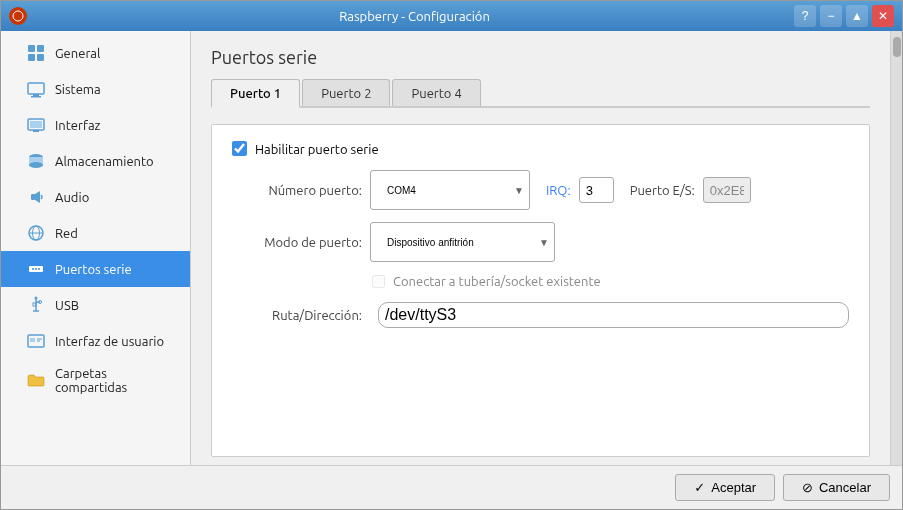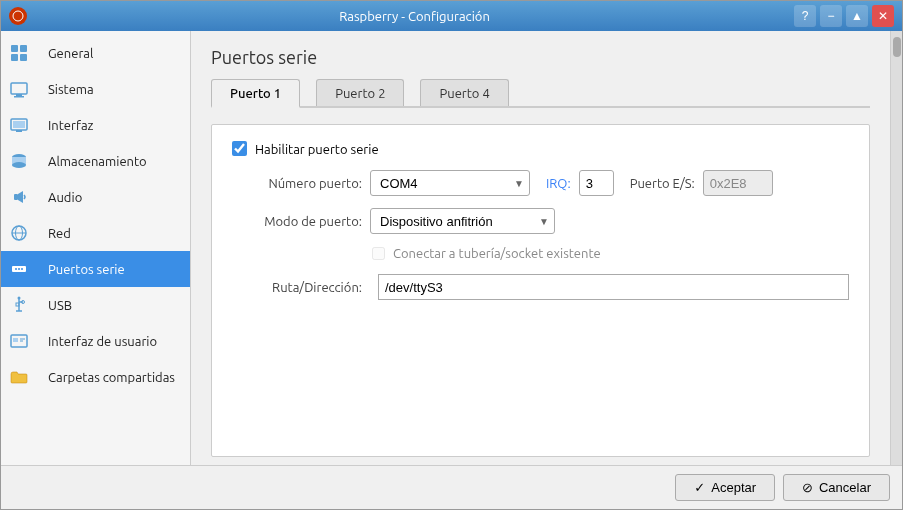--- a/index.html
+++ b/index.html
@@ -85,24 +85,24 @@
       width: 190px;
       background: #f5f5f5;
       border-right: 1px solid #ccc;
       padding: 4px 0;
       flex-shrink: 0;
     }
 
     .sidebar-item {
       display: flex;
       align-items: center;
-      padding: 7px 7px;
+      padding: 7px 24px;
       cursor: pointer;
       color: #222;
-      gap: 18px;
+      gap: 8px;
     }
 
     .sidebar-item.active {
       background: #3a8ee6;
       color: white;
     }
 
     .sidebar-item .item-icon {
       width: 22px;
       height: 22px;
@@ -135,21 +135,21 @@
       border-bottom: 2px solid #ccc;
       margin-bottom: 16px;
     }
 
     .tab {
       padding: 6px 18px;
       background: #e0e0e0;
       border: 1px solid #bbb;
       border-bottom: none;
       cursor: pointer;
-      margin-right: 16px;
+      margin-right: 2px;
       border-radius: 3px 3px 0 0;
       font-size: 13px;
       color: #333;
     }
 
     .tab.active {
       background: #f0f0f0;
       border-bottom: 2px solid #f0f0f0;
       margin-bottom: -2px;
       color: #000;
@@ -200,26 +200,26 @@
       font-size: 13px;
       height: 26px;
     }
 
     .form-input:disabled {
       background: #ececec;
       color: #888;
     }
 
     .form-select {
-      padding: 3px 9px;
+      padding: 3px 16px;
       border: 1px solid #aaa;
       border-radius: 3px;
       background: white;
-      font-size: 13px;
-      height: 26px;
+      font-size: 10px;
+      height: 40px;
       cursor: pointer;
     }
 
     .select-wrapper {
       position: relative;
       display: inline-block;
     }
 
     .select-wrapper select {
       appearance: none;
@@ -258,22 +258,22 @@
     .ruta-row {
       display: flex;
       align-items: center;
       gap: 16px;
     }
 
     .ruta-input {
       width: 510px;
       padding: 3px 6px;
       border: 1px solid #aaa;
-      border-radius: 0;
-      font-size: 13px;
+      border-radius: 10px;
+      font-size: 16px;
       height: 26px;
     }
 
     
     .footer {
       display: flex;
       justify-content: flex-end;
       padding: 8px 12px;
       gap: 8px;
       background: #f0f0f0;
@@ -473,21 +473,21 @@
               <option selected="">COM4</option>
               <option>COM1</option>
               <option>COM2</option>
               <option>COM3</option>
             </select>
             <span class="select-arrow">▼</span>
           </div>
           <span class="irq-label">IRQ:</span>
           <input class="form-input" type="text" value="3" style="width: 35px;">
           <span class="puerto-label">Puerto E/S:</span>
-          <input class="form-input" type="text" value="0x2E8" style="width: 70px;" disabled="">
+          <input class="form-input" type="text" value="0x2E8" style="width: 48px;" disabled="">
         </div>
 
         <div class="form-row">
           <span class="form-label">Modo de puerto:</span>
           <div class="select-wrapper">
             <select class="form-select" style="width:185px;">
               <option selected="">Dispositivo anfitrión</option>
               <option>Dispositivo invitado</option>
               <option>Modo desconectado</option>
             </select>

